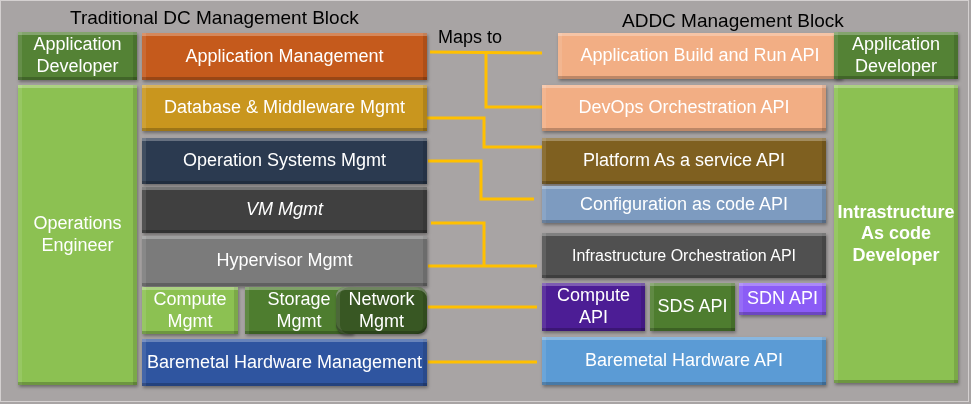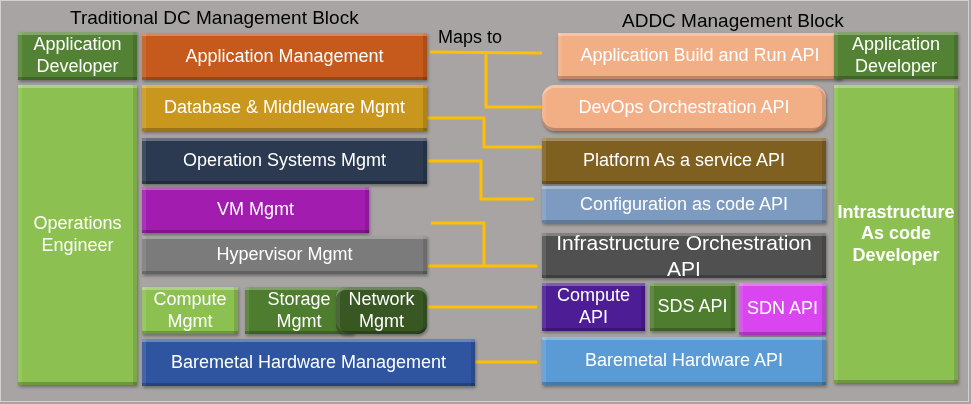--- a/index.html
+++ b/index.html
@@ -2,21 +2,21 @@
 <html><head>
 <meta charset="utf-8">
 <style>
   html,body{margin:0;padding:0;}
   body{width:971px;height:404px;background:#a8a4a4;position:relative;overflow:hidden;font-family:"Liberation Sans",sans-serif;}
   .frame{position:absolute;left:0;top:0;width:969px;height:402px;border:1px solid #d4d0d0;box-sizing:border-box;}
   .title{position:absolute;font-size:19px;color:#000;white-space:nowrap;}
   .box{position:absolute;display:flex;align-items:center;justify-content:center;text-align:center;color:#fff;box-sizing:border-box;line-height:1.2;
        box-shadow:1px 2px 3px rgba(0,0,0,0.35), inset 0 3px 0 rgba(255,255,255,0.28), inset 0 -3px 0 rgba(0,0,0,0.22), inset 4px 0 0 rgba(255,255,255,0.10), inset -4px 0 0 rgba(0,0,0,0.12);}
   .f18{font-size:18px;}
-  .f17{font-size:21px;}
+  .f17{font-size:16px;}
   svg.lines{position:absolute;left:0;top:0;}
 </style>
 </head>
 <body>
 
 <div class="frame"></div>
 
 <div class="title" style="left:70px;top:7px;">Traditional DC Management Block</div>
 <div class="title" style="left:622px;top:10px;">ADDC Management Block</div>
 <div class="title" style="left:438px;top:27px;font-size:18px;">Maps to</div>
@@ -33,31 +33,31 @@
     <polyline points="428,362 537,362"></polyline>
   </g>
 </svg>
 
 <div class="box f18" style="left:18px;top:32px;width:119px;height:48px;background:#548235;">Application Developer</div>
 <div class="box f18" style="left:18px;top:85px;width:119px;height:300px;background:#8cc152;">Operations Engineer</div>
 
 <div class="box f18" style="left:142px;top:33px;width:285px;height:47px;background:#c55a1c;">Application Management</div>
 <div class="box f18" style="left:142px;top:85px;width:285px;height:46px;background:#c9961e;">Database &amp; Middleware Mgmt</div>
 <div class="box f18" style="left:142px;top:138px;width:285px;height:46px;background:#2b3a50;">Operation Systems Mgmt</div>
-<div class="box f18" style="left:142px;top:187px;width:227px;height:46px;background:#a21caf;">VM Mgmt</div>
-<div class="box f18" style="left:142px;top:236px;width:285px;height:38px;background:#7b7b7b;">Hypervisor Mgmt</div>
+<div class="box f18" style="left:142px;top:187px;width:285px;height:46px;background:#404040;font-style:italic;">VM Mgmt</div>
+<div class="box f18" style="left:142px;top:236px;width:285px;height:50px;background:#7b7b7b;">Hypervisor Mgmt</div>
 <div class="box f18" style="left:142px;top:287px;width:96px;height:47px;background:#8cc152;">Compute Mgmt</div>
 <div class="box f18" style="left:245px;top:287px;width:108px;height:47px;background:#4e7d2f;">Storage Mgmt</div>
 <div class="box f18" style="left:336px;top:287px;width:91px;height:47px;background:#385723;border-radius:9px;">Network Mgmt</div>
-<div class="box f18" style="left:142px;top:339px;width:333px;height:47px;background:#2f55a0;">Baremetal Hardware Management</div>
+<div class="box f18" style="left:142px;top:339px;width:285px;height:47px;background:#2f55a0;">Baremetal Hardware Management</div>
 
 <div class="box f18" style="left:542px;top:33px;width:284px;height:46px;background:#f2ae84;margin-left:16px;">Application Build and Run API</div>
-<div class="box f18" style="left:542px;top:85px;width:284px;height:46px;background:#f2ae84;border-radius:13px;">DevOps Orchestration API</div>
+<div class="box f18" style="left:542px;top:85px;width:284px;height:46px;background:#f2ae84;">DevOps Orchestration API</div>
 <div class="box f18" style="left:542px;top:138px;width:284px;height:46px;background:#7f6020;">Platform As a service API</div>
 <div class="box f18" style="left:542px;top:186px;width:284px;height:37px;background:#7d9bc0;">Configuration as code API</div>
 <div class="box f17" style="left:542px;top:233px;width:284px;height:45px;background:#505050;">Infrastructure Orchestration API</div>
 <div class="box f18" style="left:542px;top:283px;width:103px;height:48px;background:#4c1d95;">Compute API</div>
 <div class="box f18" style="left:650px;top:283px;width:85px;height:48px;background:#4e7d2f;">SDS API</div>
-<div class="box f18" style="left:739px;top:283px;width:87px;height:52px;background:#d946ef;">SDN API</div>
+<div class="box f18" style="left:739px;top:283px;width:87px;height:32px;background:#8b5cf6;">SDN API</div>
 <div class="box f18" style="left:542px;top:337px;width:284px;height:48px;background:#5b9bd5;">Baremetal Hardware API</div>
 
 <div class="box f18" style="left:834px;top:32px;width:124px;height:47px;background:#548235;">Application Developer</div>
 <div class="box f18" style="left:834px;top:85px;width:124px;height:298px;background:#8cc152;font-weight:bold;">Intrastructure As code Developer</div>
 
 </body></html>

